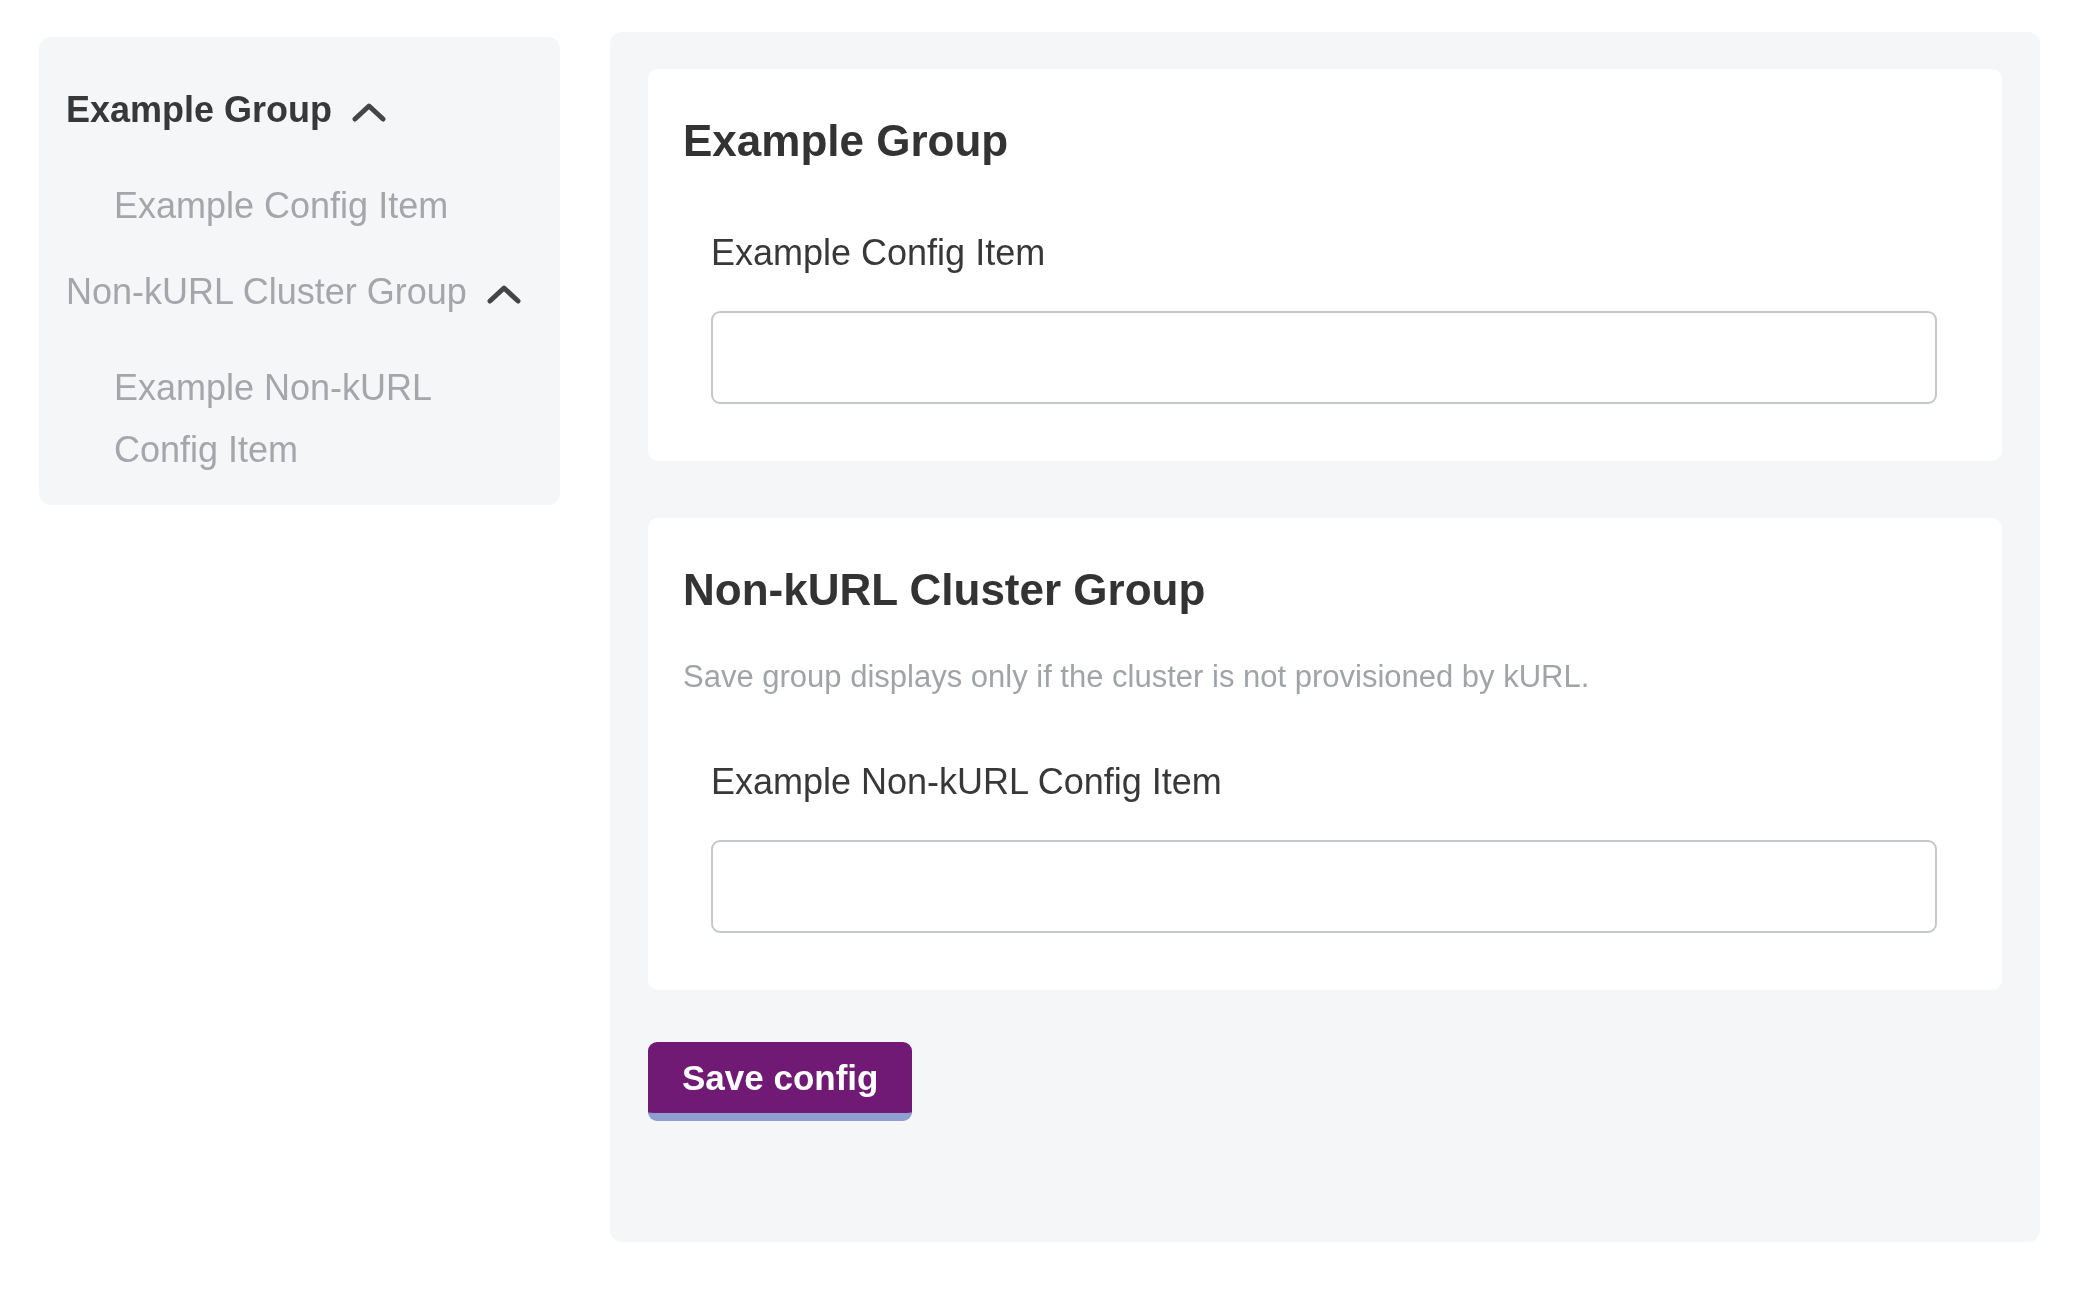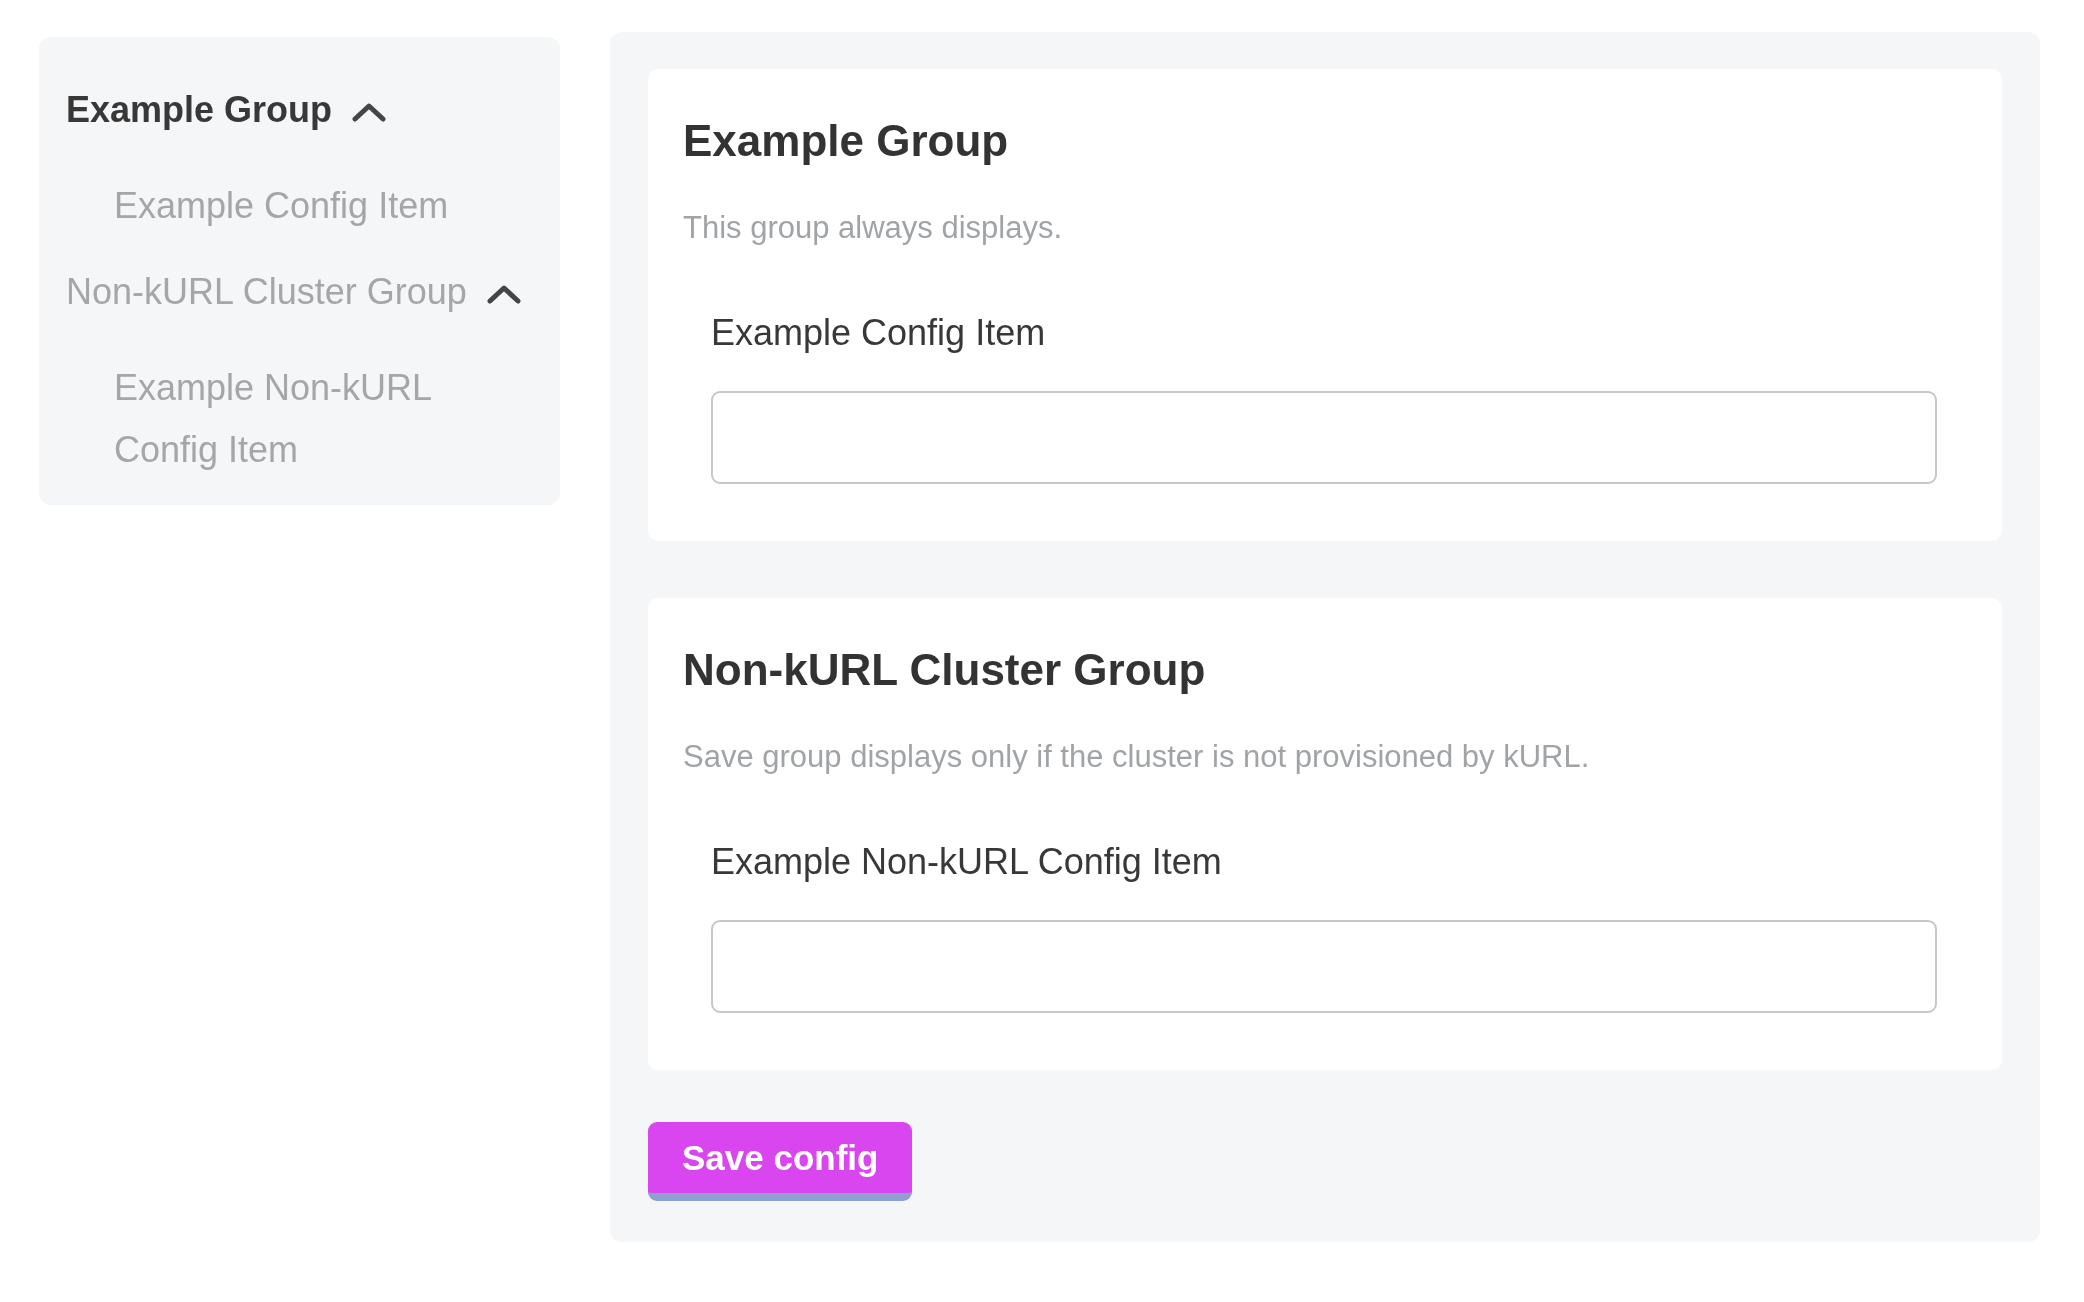--- a/index.html
+++ b/index.html
@@ -114,21 +114,21 @@
     font-size: 34px;
     color: #333333;
     padding: 0 24px;
   }
   .save-btn {
     display: inline-block;
     margin-top: 52px;
     height: 79px;
     box-sizing: border-box;
     padding: 0 34px;
-    background: #d946ef;
+    background: #701a75;
     border: none;
     border-bottom: 8px solid #8f9fd1;
     border-radius: 9px;
     color: #ffffff;
     font-family: "Liberation Sans", sans-serif;
     font-size: 35px;
     font-weight: 700;
     line-height: 71px;
     cursor: pointer;
   }
@@ -157,21 +157,20 @@
     </span>
   </div>
 
   <div class="nav-item">Example Non-kURL Config Item</div>
 </nav>
 
 <main class="content">
 
   <section class="card">
     <h2 class="group-title">Example Group</h2>
-    <p class="group-desc">This group always displays.</p>
     <div class="config-item">
       <label class="item-label">Example Config Item</label>
       <input class="item-input" type="text" value="" style="">
     </div>
   </section>
 
   <section class="card">
     <h2 class="group-title">Non-kURL Cluster Group</h2>
     <p class="group-desc">Save group displays only if the cluster is not provisioned by kURL.</p>
     <div class="config-item">

